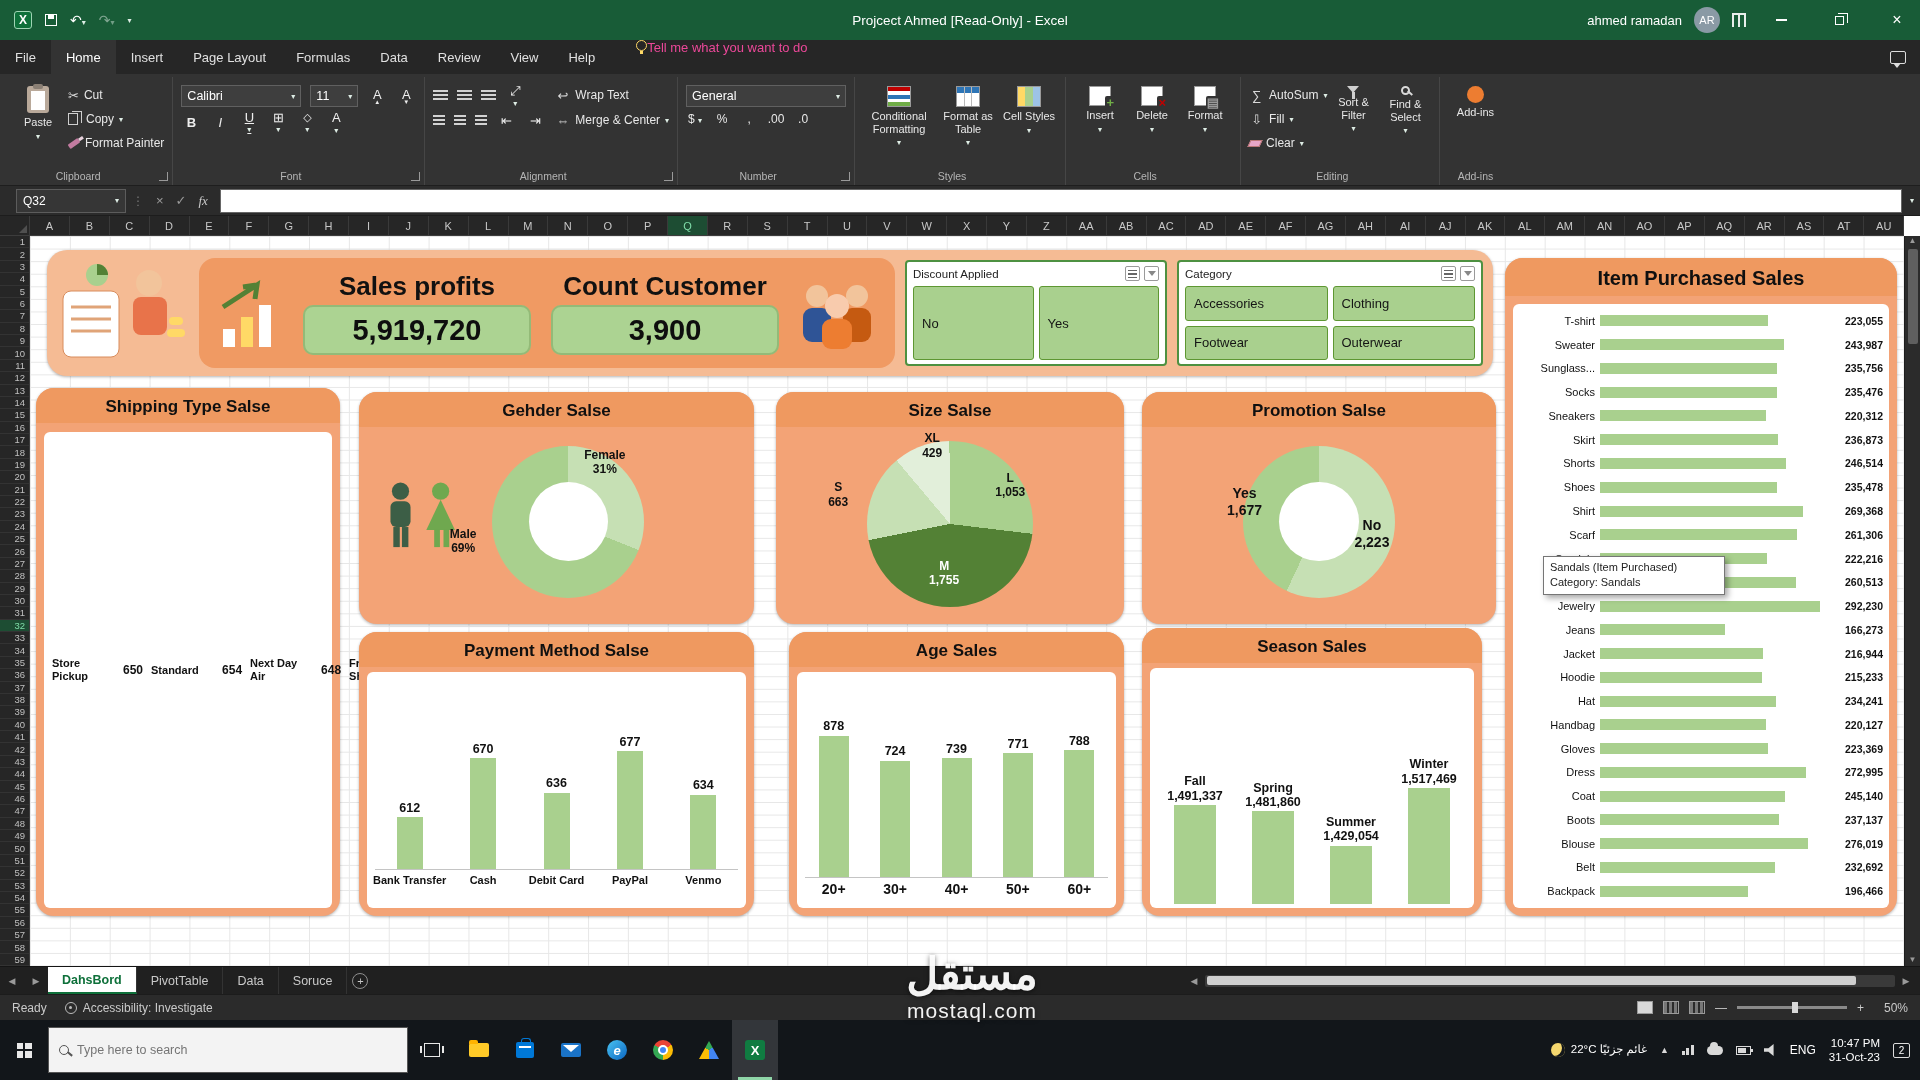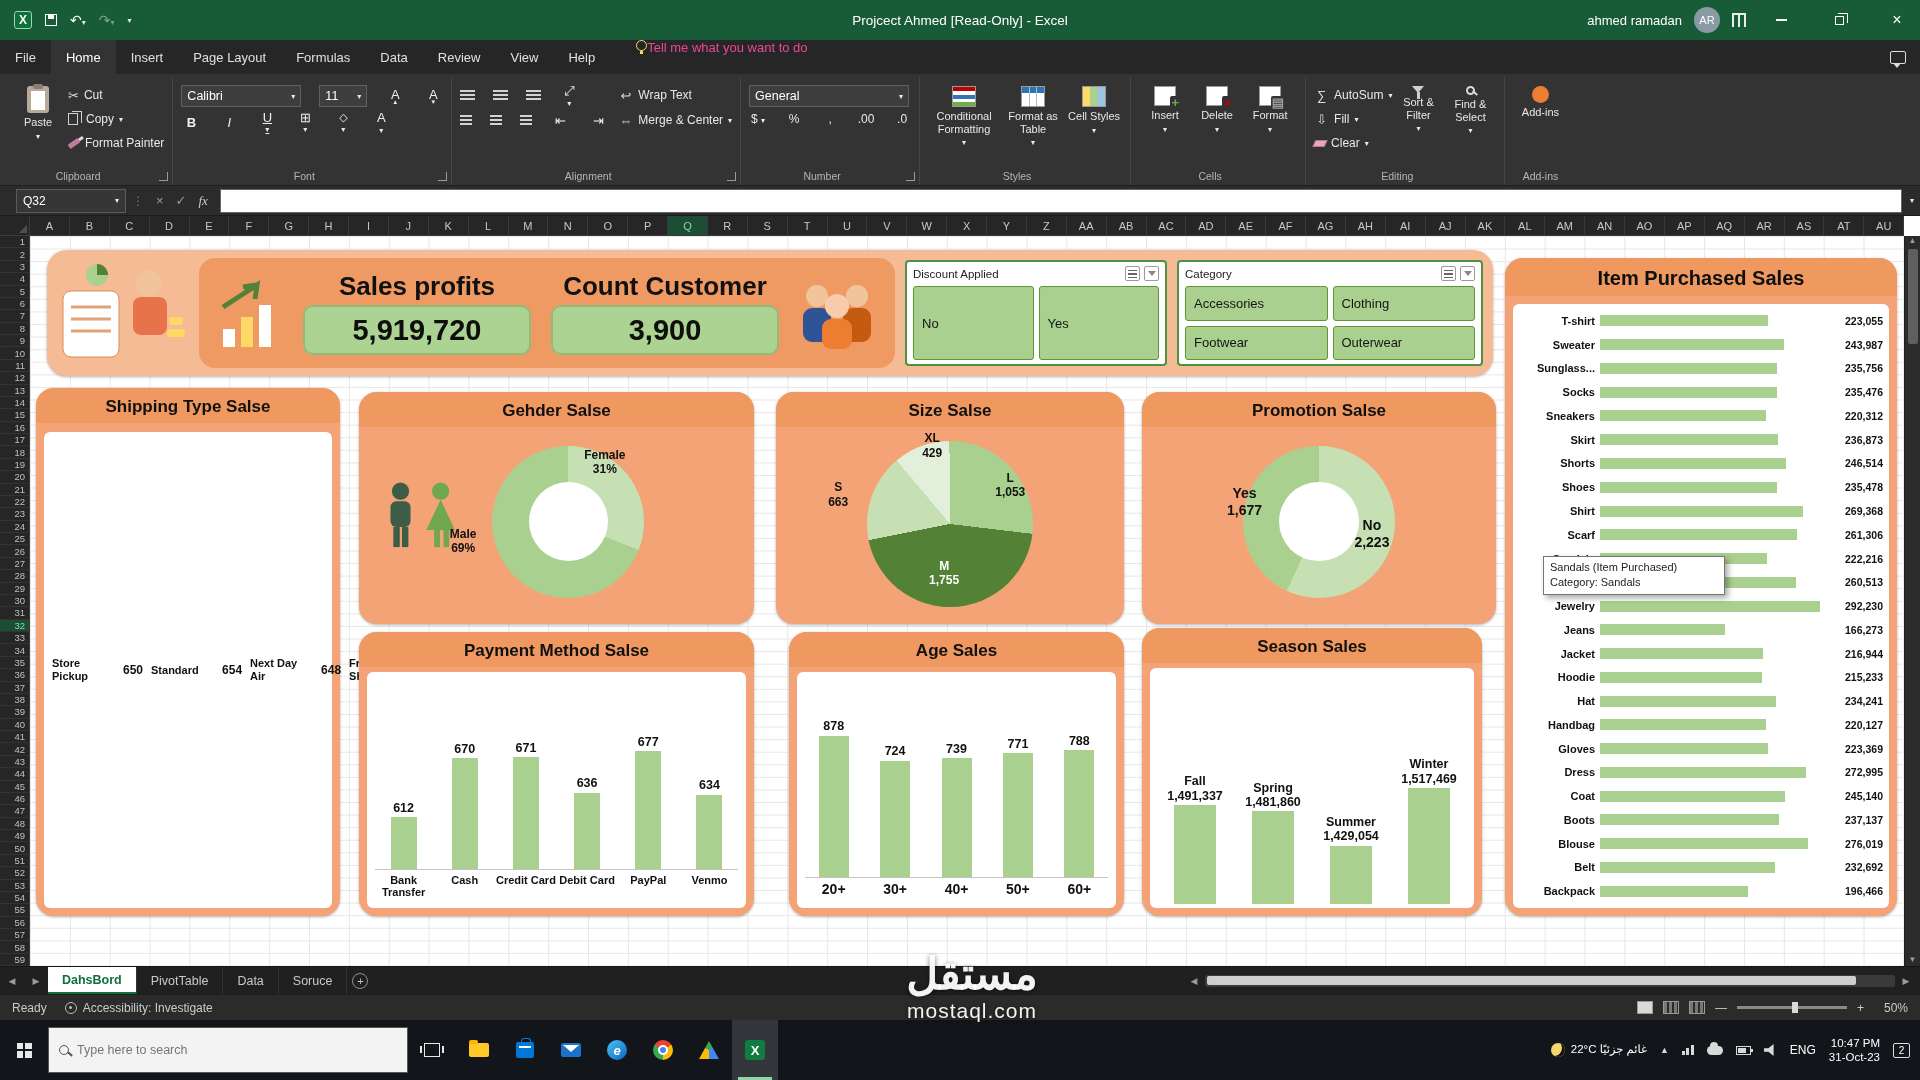--- a/index.html
+++ b/index.html
@@ -49,21 +49,21 @@
 .smallbtn{display:flex;align-items:center;gap:5px;height:20px;font-size:12px;white-space:nowrap}
 .i-paste{width:22px;height:27px;background:#b9a99a;border-radius:3px;position:relative}
 .i-paste:before{content:"";position:absolute;left:4px;top:5px;right:4px;bottom:3px;background:#fff}
 .i-paste:after{content:"";position:absolute;left:6px;top:-2px;width:10px;height:5px;background:#8a7f74;border-radius:2px}
 .i-cut{color:#d9d9d9;font-size:13px}
 .i-copy{width:10px;height:12px;border:1.2px solid #cfcfcf;position:relative;margin-right:3px}
 .i-copy:before{content:"";position:absolute;left:2.5px;top:-3.5px;width:9px;height:11px;border:1.2px solid #cfcfcf;border-left:none;border-bottom:none}
 .i-brush{width:12px;height:5px;background:#c27ba0;border-radius:1px;position:relative;transform:rotate(-35deg)}
 .i-brush:after{content:"";position:absolute;right:-5px;top:.5px;width:5px;height:3.5px;background:#e7d2dd}
 .fcol{display:flex;flex-direction:column;gap:5px;padding-top:4px}
-.frow{display:flex;align-items:center;gap:18px}
+.frow{display:flex;align-items:center;gap:9px}
 .combo{background:#3e3e3e;border:1px solid #606060;height:22px;display:flex;align-items:center;justify-content:space-between;padding:0 5px;font-size:12.5px;color:#fff}
 .fbtn{min-width:20px;height:20px;display:flex;flex-direction:column;align-items:center;justify-content:center;font-size:13px;color:#eee}
 .redbar{width:13px;height:3px;background:#C00000;margin-top:1px}
 .ylwbar{width:13px;height:3px;background:#FFD966;margin-top:1px}
 .i-al{width:15px;height:11px;background:repeating-linear-gradient(#d2d2d2 0 2px,transparent 2px 4px)}
 .i-al.c{width:12px}
 .num-ic{font-size:12px;color:#e8e8e8;min-width:18px;text-align:center}
 .sicon{width:24px;height:21px;border:1px solid #9a9a9a;background:#fff}
 .ic-cf{background:linear-gradient(#C00000 0 22%,#fff 22% 40%,#2E75B6 40% 62%,#fff 62% 78%,#70AD47 78%)}
 .ic-ft{background:linear-gradient(90deg,transparent 0 31%,#b9b9b9 31% 35%,transparent 35% 64%,#b9b9b9 64% 68%,transparent 68%),linear-gradient(#2E75B6 0 30%,#fff 30%)}
@@ -156,21 +156,21 @@
 .vcat{height:34px;display:flex;align-items:flex-start;justify-content:center;text-align:center;font-size:11px;font-weight:bold;padding-top:4px;line-height:1.1;color:#111}
 #ageCard .vcat{height:26px;font-size:14px}
 .vplot.base-pay:after{content:"";position:absolute;left:8px;right:8px;bottom:38px;border-bottom:1px solid #c4c4c4}
 .vplot.base-age:after{content:"";position:absolute;left:8px;right:8px;bottom:30px;border-bottom:1px solid #c4c4c4}
 
 
 #itemCard{left:1475px;top:22px;width:392px;height:658px}
 #itemCard .ctitle{font-size:20px}
 .iplot{position:absolute;left:8px;right:8px;top:46px;bottom:8px;background:#fff;border-radius:6px;display:flex;flex-direction:column;padding:5px 6px}
 .irow{flex:1;display:flex;align-items:center;gap:5px}
-.ilabel{width:76px;text-align:right;font-size:11px;font-weight:bold;color:#111;white-space:nowrap;overflow:hidden}
+.ilabel{width:76px;text-align:right;font-size:11px;font-weight:normal;color:#111;white-space:nowrap;overflow:hidden}
 .ibarwrap{flex:1;position:relative;height:11px}
 .ibar{position:absolute;left:0;top:0;height:11px;background:#A9D08E}
 .ival{width:58px;text-align:right;font-size:10.5px;font-weight:bold;color:#111}
 .tooltip{position:absolute;left:38px;top:298px;width:182px;background:#fff;border:1px solid #767676;box-shadow:3px 3px 6px rgba(0,0,0,.35);font-size:11px;color:#222;padding:3px 6px;line-height:1.4;z-index:9}
 
 
 .tabsrow{height:28px;background:#202020;display:flex;align-items:stretch;color:#c9c9c9;font-size:12.5px;flex-shrink:0;border-top:1px solid #151515}
 .tnav{width:24px;display:flex;align-items:center;justify-content:center;font-size:9px;color:#9a9a9a}
 .stab{padding:0 14px;display:flex;align-items:center;border-right:1px solid #333}
 .stab.active{background:#fff;color:#0E703A;font-weight:bold;border-bottom:2px solid #0E703A}
@@ -801,25 +801,20 @@
               <div class="vlab">612</div>
               <div class="vbar" style="height: 23.2%;"></div>
               <div class="vcat">Bank Transfer</div>
             </div>
             <div class="vcol">
               <div class="vlab">670</div>
               <div class="vbar" style="height: 49.0769%;"></div>
               <div class="vcat">Cash</div>
             </div>
             <div class="vcol">
-              <div class="vlab">671</div>
-              <div class="vbar" style="height: 49.5231%;"></div>
-              <div class="vcat">Credit Card</div>
-            </div>
-            <div class="vcol">
               <div class="vlab">636</div>
               <div class="vbar" style="height: 33.9077%;"></div>
               <div class="vcat">Debit Card</div>
             </div>
             <div class="vcol">
               <div class="vlab">677</div>
               <div class="vbar" style="height: 52.2%;"></div>
               <div class="vcat">PayPal</div>
             </div>
             <div class="vcol">

